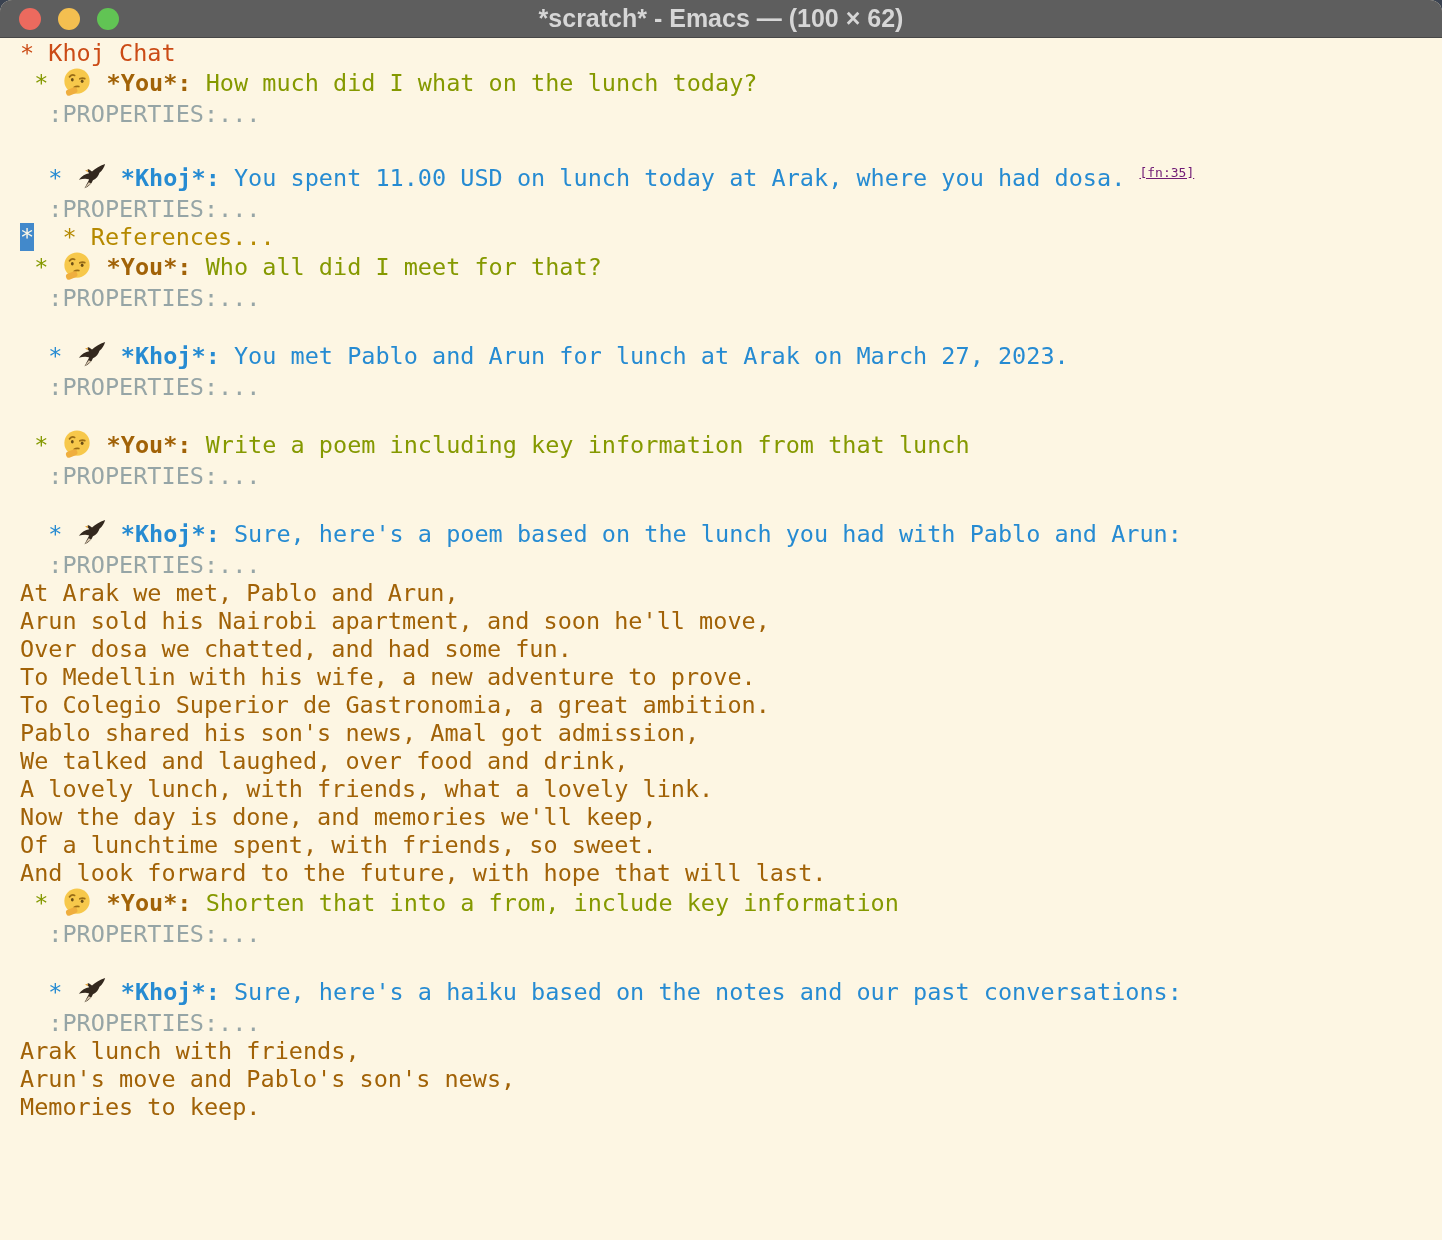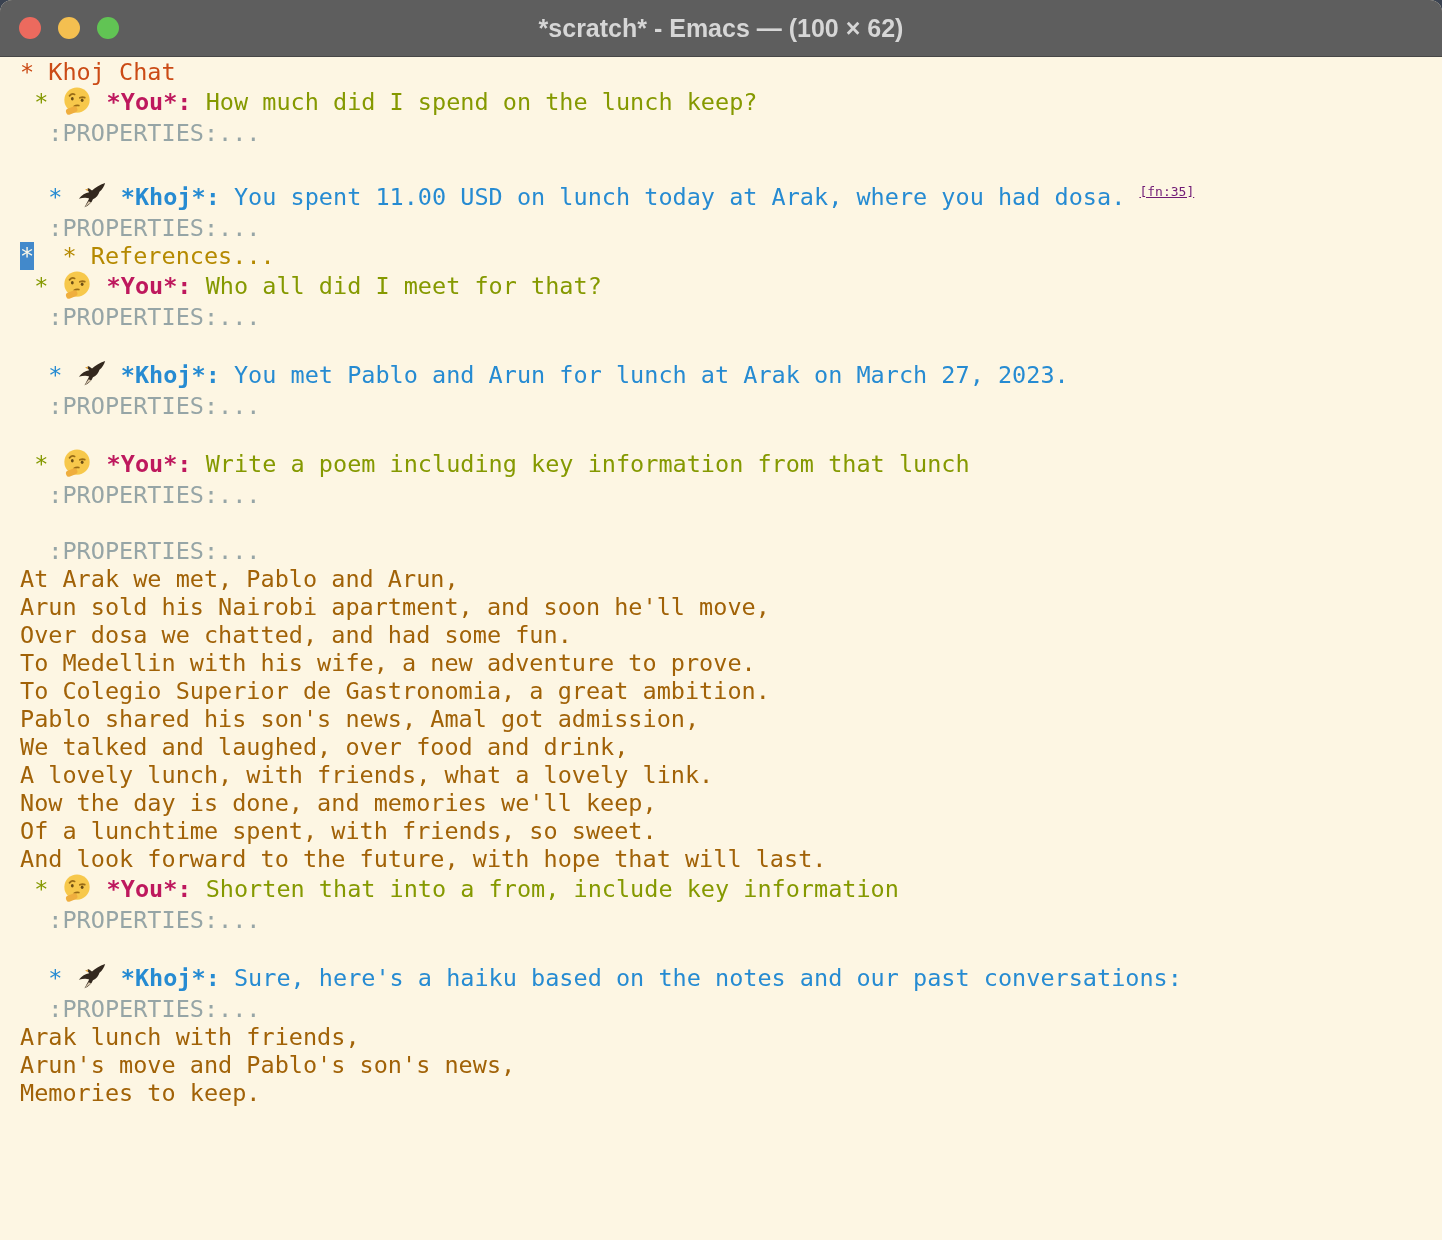--- a/index.html
+++ b/index.html
@@ -4,42 +4,42 @@
 <style>
   * { margin:0; padding:0; box-sizing:border-box; }
   html,body { width:1442px; height:1240px; overflow:hidden; background:#3a4250; }
   .window {
     position:absolute; inset:0;
     border-radius:12px 12px 0 0; overflow:hidden;
     background:#fdf6e3;
     font-family:"DejaVu Sans Mono", monospace;
   }
   .titlebar {
-    height:57px; background:#5e5e5e; border-bottom:1px solid #474747;
+    height:38px; background:#5e5e5e; border-bottom:1px solid #474747;
     display:flex; align-items:center; position:relative;
   }
   .traffic { display:flex; gap:17px; margin-left:19px; }
   .traffic .dot { width:22px; height:22px; border-radius:50%; }
   .dot.red    { background:#ec6a5e; }
   .dot.yellow { background:#f4bf50; }
   .dot.green  { background:#61c454; }
   .title {
     position:absolute; left:0; right:0; text-align:center;
     font-family:"Liberation Sans", sans-serif; font-weight:bold;
     font-size:25px; color:#d6d6d6; pointer-events:none;
   }
   .buffer {
     padding:1px 0 0 20px;
     font-size:23.5px; color:#657b83;
   }
   .line { white-space:pre; line-height:28px; min-height:28px; }
   .line.tall { line-height:33px; min-height:33px; }
   .h1     { color:#cb4b16; }
   .green  { color:#859900; }
-  .greenb { color:#be185d; font-weight:bold;margin-top:32px; }
+  .greenb { color:#a16207; font-weight:bold;margin-top:32px; }
   .blue   { color:#268bd2; }
   .blueb  { color:#268bd2; font-weight:bold; }
   .gray   { color:#96a5a6; }
   .gold   { color:#b58900; }
   .body   { color:#a16207; }
   .plain  { color:#657b83; }
   .cursor { background:#4289cb; color:#fdf8e7; }
   .footnote {
     color:#701a75; font-size:13px; text-decoration:underline;
     vertical-align:9px;
@@ -64,21 +64,21 @@
       <div class="line tall"><span class="green"> * </span><span class="emoji"><svg viewBox="0 0 32 32">
             <circle cx="16" cy="15" r="13.5" fill="#f7c84b"></circle>
             <path d="M8 10.5 Q10.5 7.5 13.5 9" stroke="#9a6d17" stroke-width="1.8" fill="none" stroke-linecap="round"></path>
             <path d="M19 12.6 Q21.8 11.2 24.3 12.4" stroke="#9a6d17" stroke-width="1.8" fill="none" stroke-linecap="round"></path>
             <ellipse cx="11" cy="13.6" rx="1.5" ry="1.9" fill="#6b4d15"></ellipse>
             <ellipse cx="21.5" cy="15.2" rx="1.5" ry="1.9" fill="#6b4d15"></ellipse>
             <path d="M13 21.5 Q15.5 20.2 18 20.9" stroke="#9a6d17" stroke-width="1.7" fill="none" stroke-linecap="round"></path>
             <g transform="rotate(-22 10 26)">
               <rect x="4" y="23" width="12.5" height="6.5" rx="3" fill="#efae3e"></rect>
             </g>
-          </svg></span><span class="green"> </span><span class="greenb">*You*:</span><span class="green"> How much did I spend on the lunch keep?</span></div>
+          </svg></span><span class="green"> </span><span class="greenb">*You*:</span><span class="green"> How much did I what on the lunch today?</span></div>
       <div class="line"><span class="gray">  :PROPERTIES:...</span></div>
       <div class="line">&nbsp;</div>
       <div class="line tall"><span class="blue">  * </span><span class="emoji"><svg viewBox="0 0 32 32">
             <path fill="#33281e" d="M30 2 C24 4 19 7 16 10 L13 8 C11.6 7.2 10.6 8.6 11.4 9.8 L13 12 C9 12.5 5 15 2 19 C6 17.8 10 17.6 13 18.6 L8 28 C12 26.5 15.5 23.5 17 19.5 C20.5 18 23 15 24 11.5 C27 9 29 5.5 30 2 Z"></path>
             <path fill="#d9c7ad" d="M8 28 L12.5 21.5 L15 23 Z"></path>
             <path fill="#e0a23e" d="M12 8.2 L8.6 8.8 L11.3 10.8 Z"></path>
           </svg></span><span class="blue"> </span><span class="blueb">*Khoj*:</span><span class="blue"> You spent 11.00 USD on lunch today at Arak, where you had dosa. </span><span class="footnote">[fn:35]</span></div>
       <div class="line"><span class="gray">  :PROPERTIES:...</span></div>
       <div class="line"><span class="cursor">*</span><span class="plain">  </span><span class="gold">* References...</span></div>
       <div class="line tall"><span class="green"> * </span><span class="emoji"><svg viewBox="0 0 32 32">
@@ -107,20 +107,25 @@
             <path d="M19 12.6 Q21.8 11.2 24.3 12.4" stroke="#9a6d17" stroke-width="1.8" fill="none" stroke-linecap="round"></path>
             <ellipse cx="11" cy="13.6" rx="1.5" ry="1.9" fill="#6b4d15"></ellipse>
             <ellipse cx="21.5" cy="15.2" rx="1.5" ry="1.9" fill="#6b4d15"></ellipse>
             <path d="M13 21.5 Q15.5 20.2 18 20.9" stroke="#9a6d17" stroke-width="1.7" fill="none" stroke-linecap="round"></path>
             <g transform="rotate(-22 10 26)">
               <rect x="4" y="23" width="12.5" height="6.5" rx="3" fill="#efae3e"></rect>
             </g>
           </svg></span><span class="green"> </span><span class="greenb">*You*:</span><span class="green"> Write a poem including key information from that lunch</span></div>
       <div class="line"><span class="gray">  :PROPERTIES:...</span></div>
       <div class="line">&nbsp;</div>
+      <div class="line tall"><span class="blue">  * </span><span class="emoji"><svg viewBox="0 0 32 32">
+            <path fill="#33281e" d="M30 2 C24 4 19 7 16 10 L13 8 C11.6 7.2 10.6 8.6 11.4 9.8 L13 12 C9 12.5 5 15 2 19 C6 17.8 10 17.6 13 18.6 L8 28 C12 26.5 15.5 23.5 17 19.5 C20.5 18 23 15 24 11.5 C27 9 29 5.5 30 2 Z"></path>
+            <path fill="#d9c7ad" d="M8 28 L12.5 21.5 L15 23 Z"></path>
+            <path fill="#e0a23e" d="M12 8.2 L8.6 8.8 L11.3 10.8 Z"></path>
+          </svg></span><span class="blue"> </span><span class="blueb">*Khoj*:</span><span class="blue"> Sure, here's a poem based on the lunch you had with Pablo and Arun:</span></div>
       <div class="line"><span class="gray">  :PROPERTIES:...</span></div>
       <div class="line"><span class="body">At Arak we met, Pablo and Arun,</span></div>
       <div class="line"><span class="body">Arun sold his Nairobi apartment, and soon he'll move,</span></div>
       <div class="line"><span class="body">Over dosa we chatted, and had some fun.</span></div>
       <div class="line"><span class="body">To Medellin with his wife, a new adventure to prove.</span></div>
       <div class="line"><span class="body">To Colegio Superior de Gastronomia, a great ambition.</span></div>
       <div class="line"><span class="body">Pablo shared his son's news, Amal got admission,</span></div>
       <div class="line"><span class="body">We talked and laughed, over food and drink,</span></div>
       <div class="line"><span class="body">A lovely lunch, with friends, what a lovely link.</span></div>
       <div class="line"><span class="body">Now the day is done, and memories we'll keep,</span></div>

